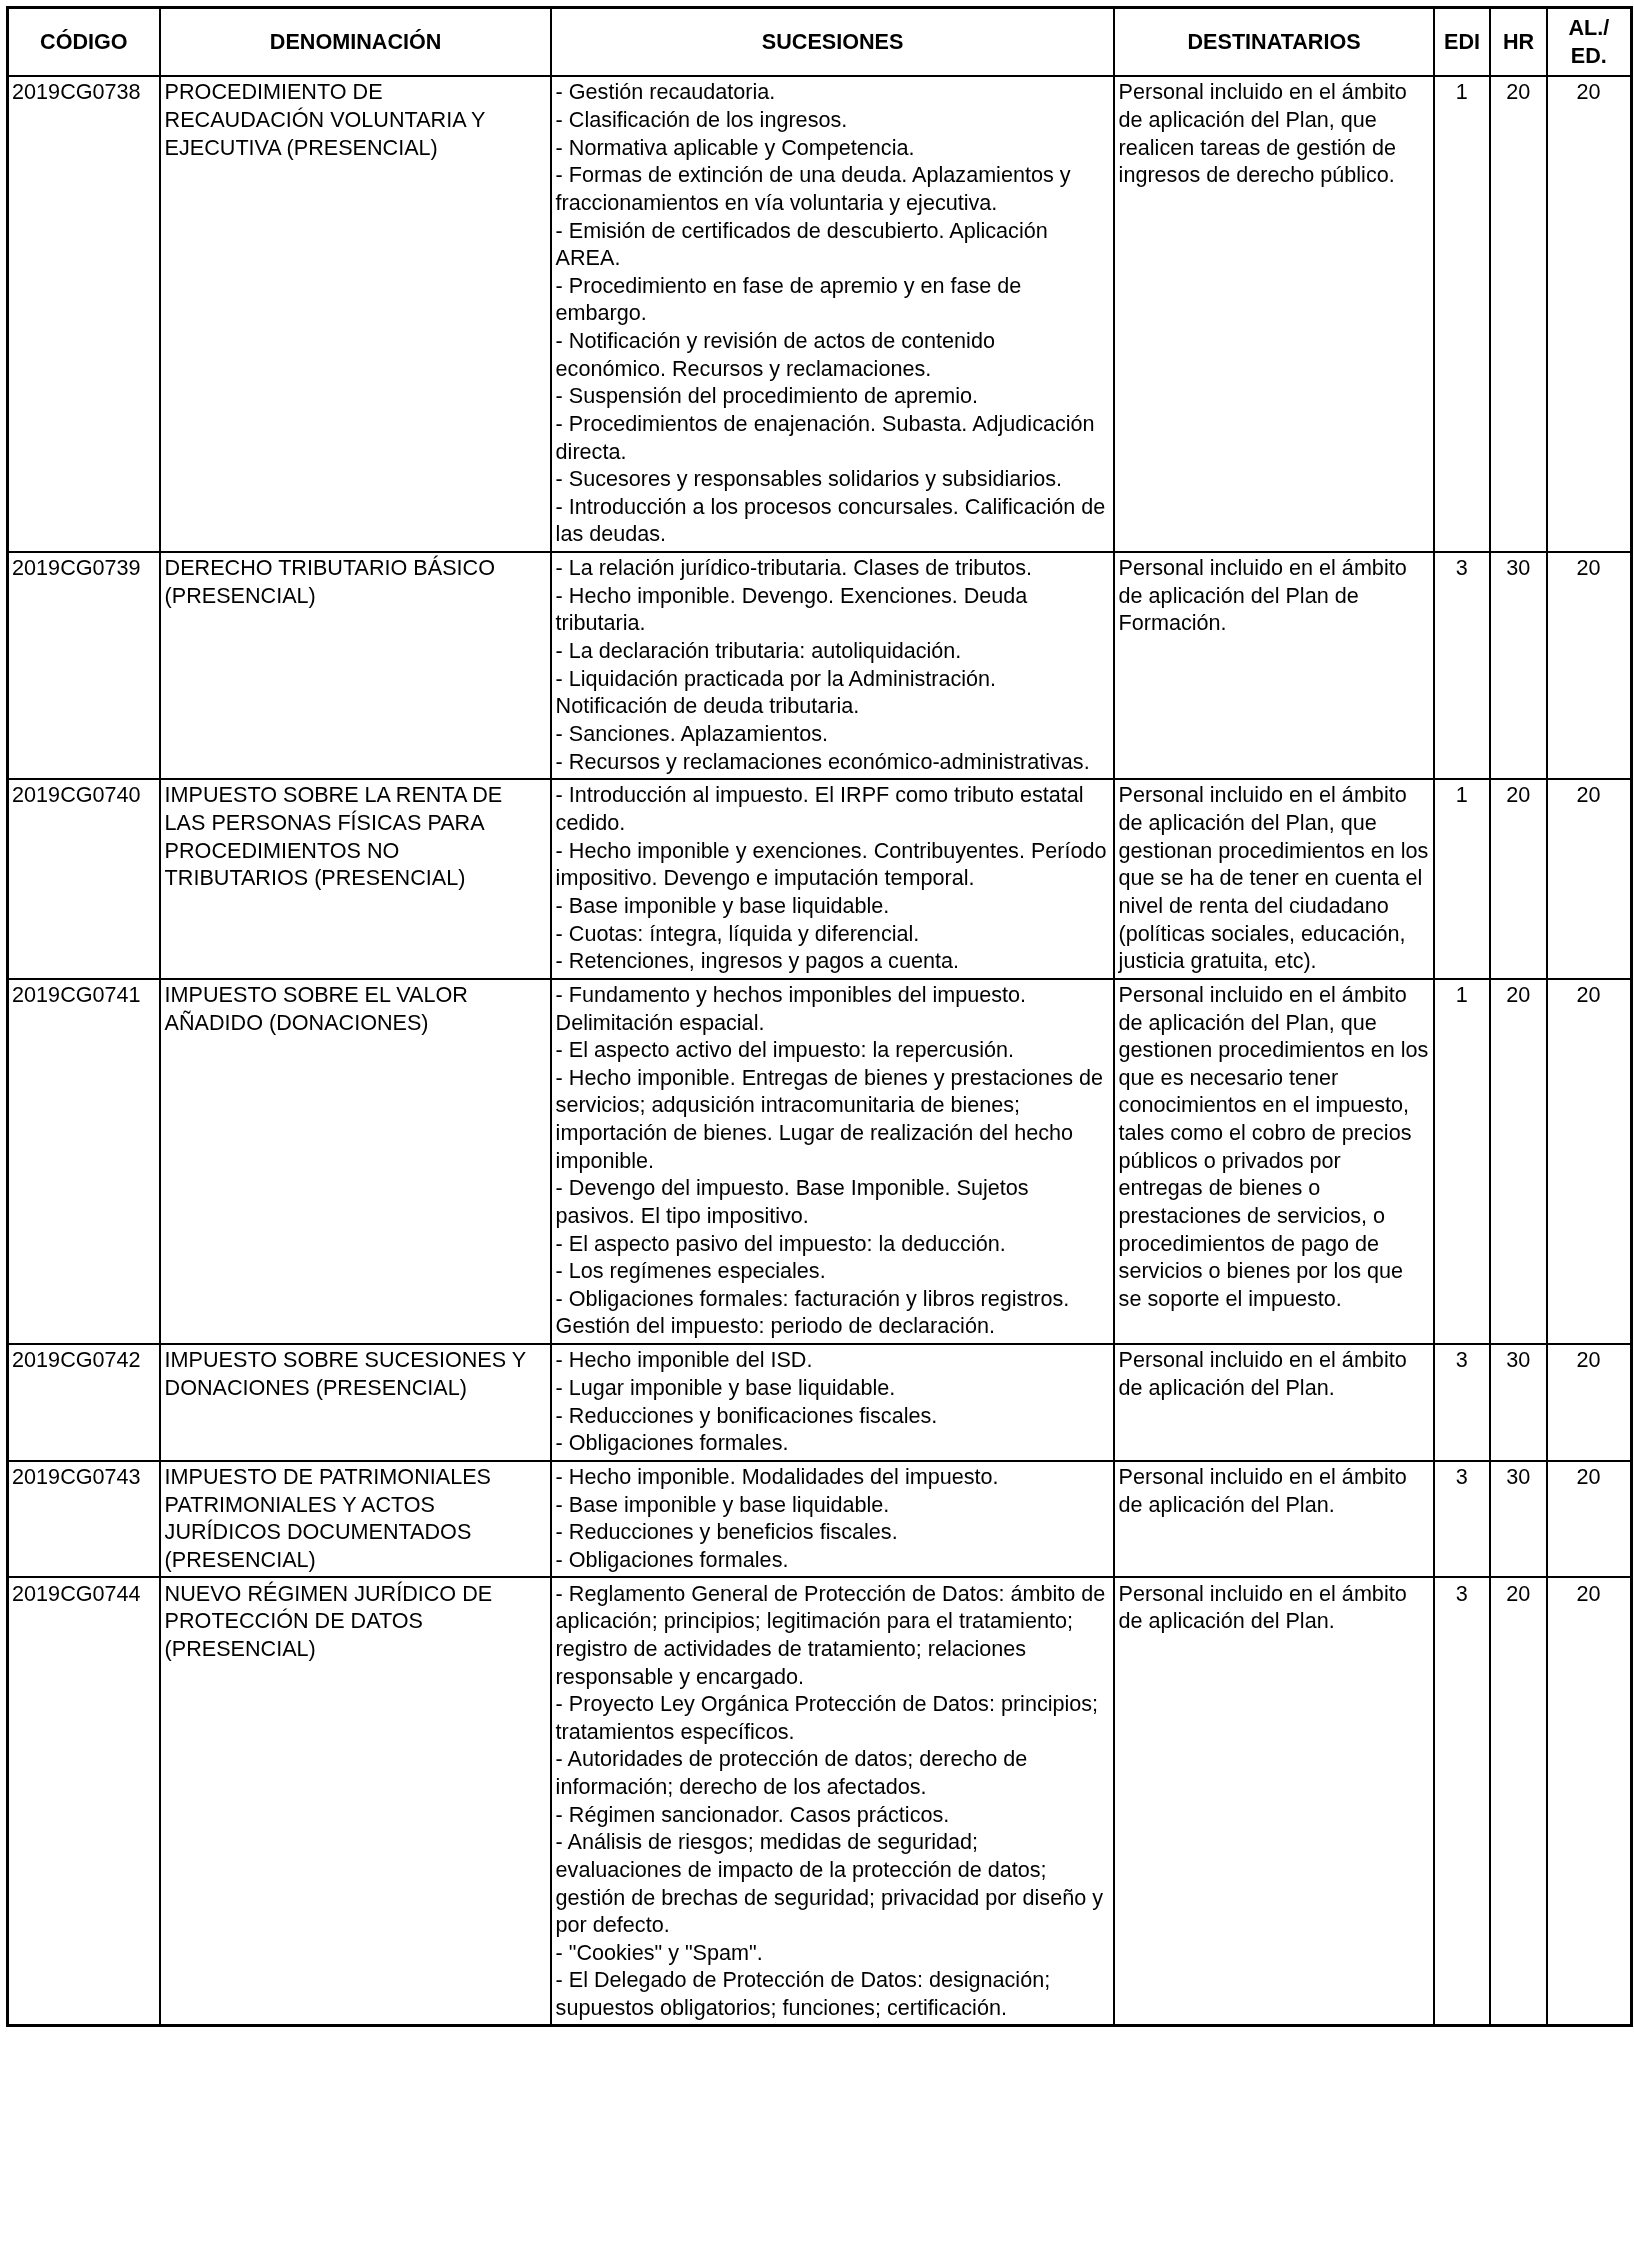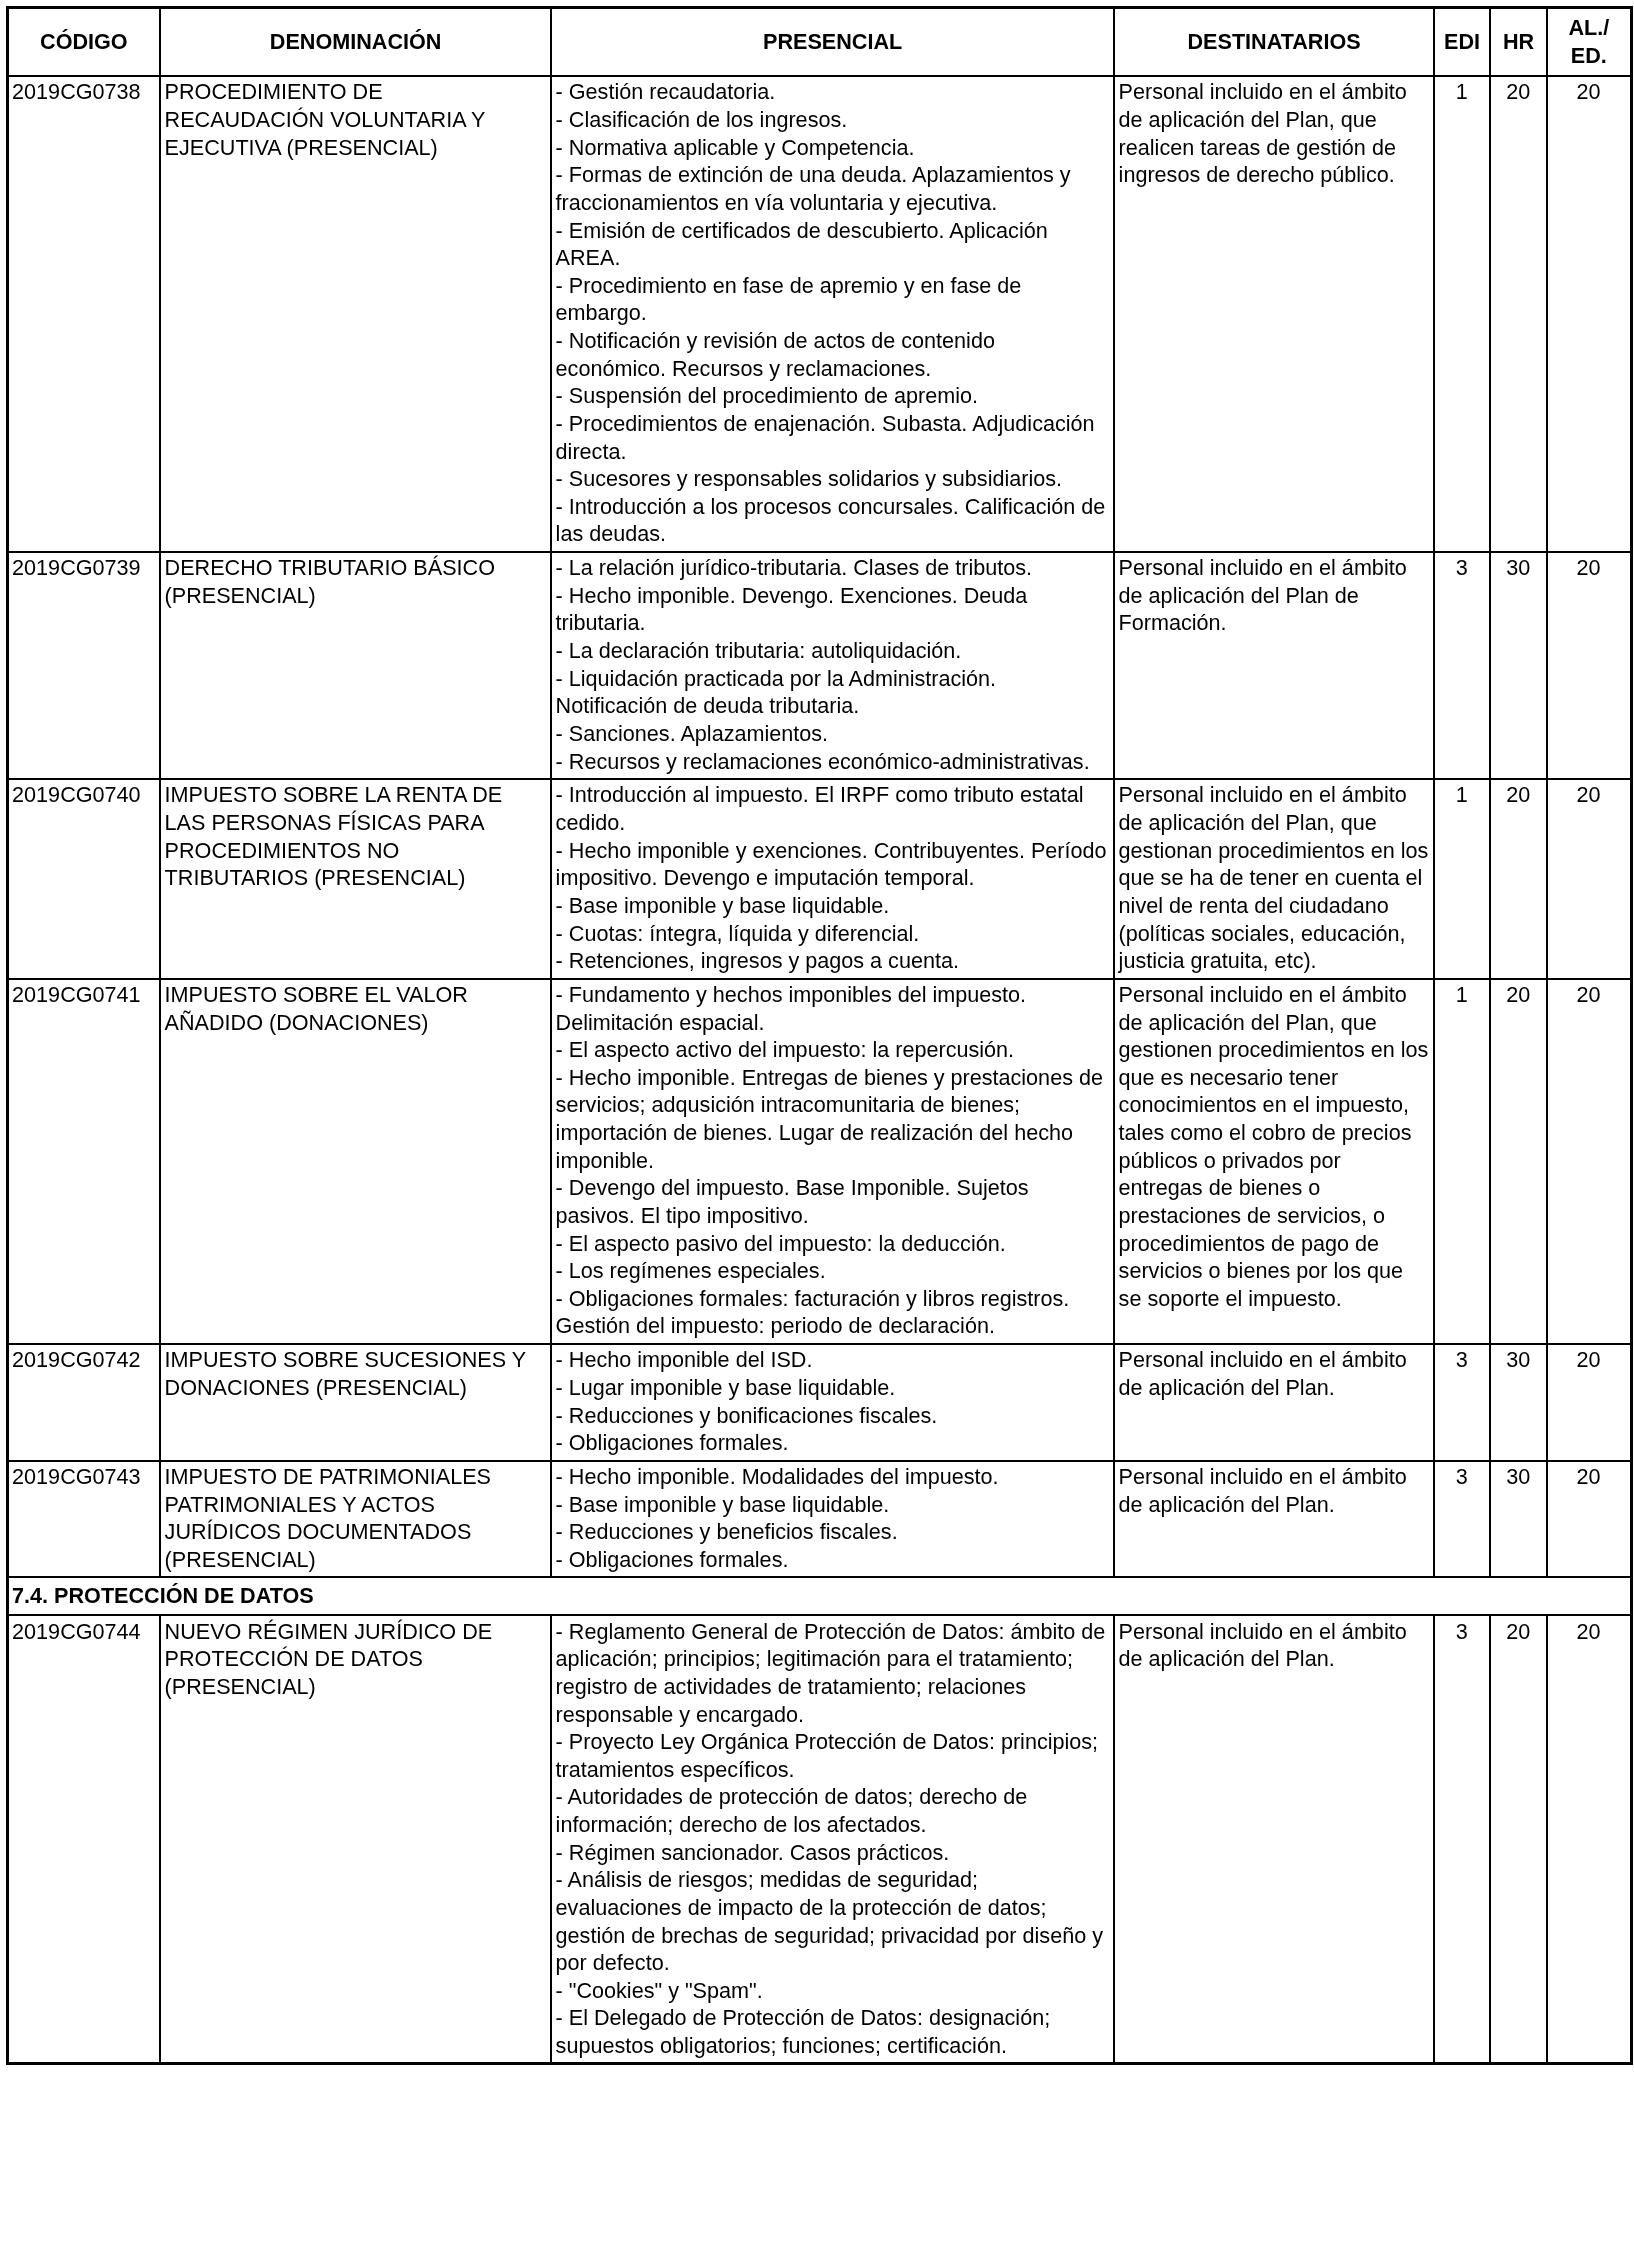--- a/index.html
+++ b/index.html
@@ -58,21 +58,21 @@
     <col style="width:563px">
     <col style="width:320px">
     <col style="width:56px">
     <col style="width:57px">
     <col style="width:84px">
   </colgroup>
   <thead>
     <tr>
       <th>CÓDIGO</th>
       <th>DENOMINACIÓN</th>
-      <th>PRESENCIAL</th>
+      <th>SUCESIONES</th>
       <th>DESTINATARIOS</th>
       <th>EDI</th>
       <th>HR</th>
       <th class="multiline">AL./
 ED.</th>
     </tr>
   </thead>
   <tbody>
     <tr>
       <td>2019CG0738</td>
@@ -152,23 +152,20 @@
       <td>IMPUESTO DE PATRIMONIALES PATRIMONIALES Y ACTOS JURÍDICOS DOCUMENTADOS (PRESENCIAL)</td>
       <td class="multiline">- Hecho imponible. Modalidades del impuesto.
 - Base imponible y base liquidable.
 - Reducciones y beneficios fiscales.
 - Obligaciones formales.</td>
       <td>Personal incluido en el ámbito de aplicación del Plan.</td>
       <td class="num">3</td>
       <td class="num">30</td>
       <td class="num">20</td>
     </tr>
-    <tr class="section-row">
-      <td colspan="7">7.4. PROTECCIÓN DE DATOS</td>
-    </tr>
     <tr>
       <td>2019CG0744</td>
       <td>NUEVO RÉGIMEN JURÍDICO DE PROTECCIÓN DE DATOS (PRESENCIAL)</td>
       <td class="multiline">- Reglamento General de Protección de Datos: ámbito de aplicación; principios; legitimación para el tratamiento; registro de actividades de tratamiento; relaciones responsable y encargado.
 - Proyecto Ley Orgánica Protección de Datos: principios; tratamientos específicos.
 - Autoridades de protección de datos; derecho de información; derecho de los afectados.
 - Régimen sancionador. Casos prácticos.
 - Análisis de riesgos; medidas de seguridad; evaluaciones de impacto de la protección de datos; gestión de brechas de seguridad; privacidad por diseño y por defecto.
 - "Cookies" y "Spam".
 - El Delegado de Protección de Datos: designación; supuestos obligatorios; funciones; certificación.</td>

